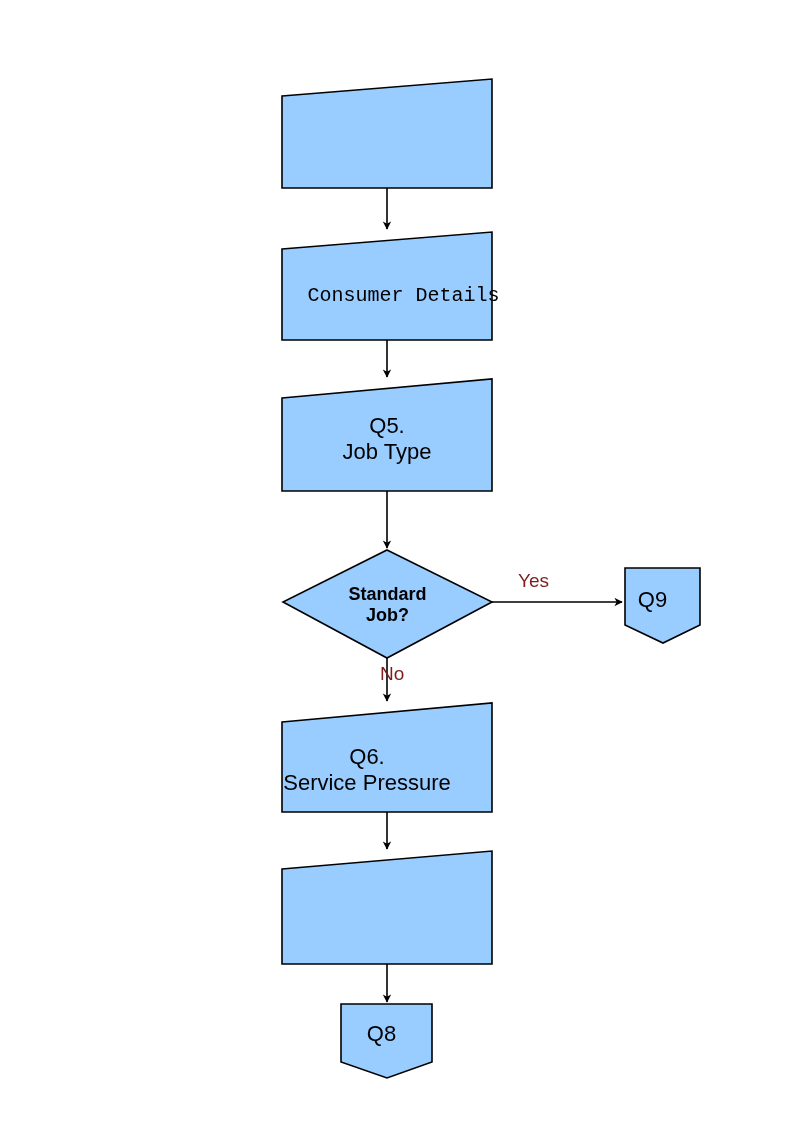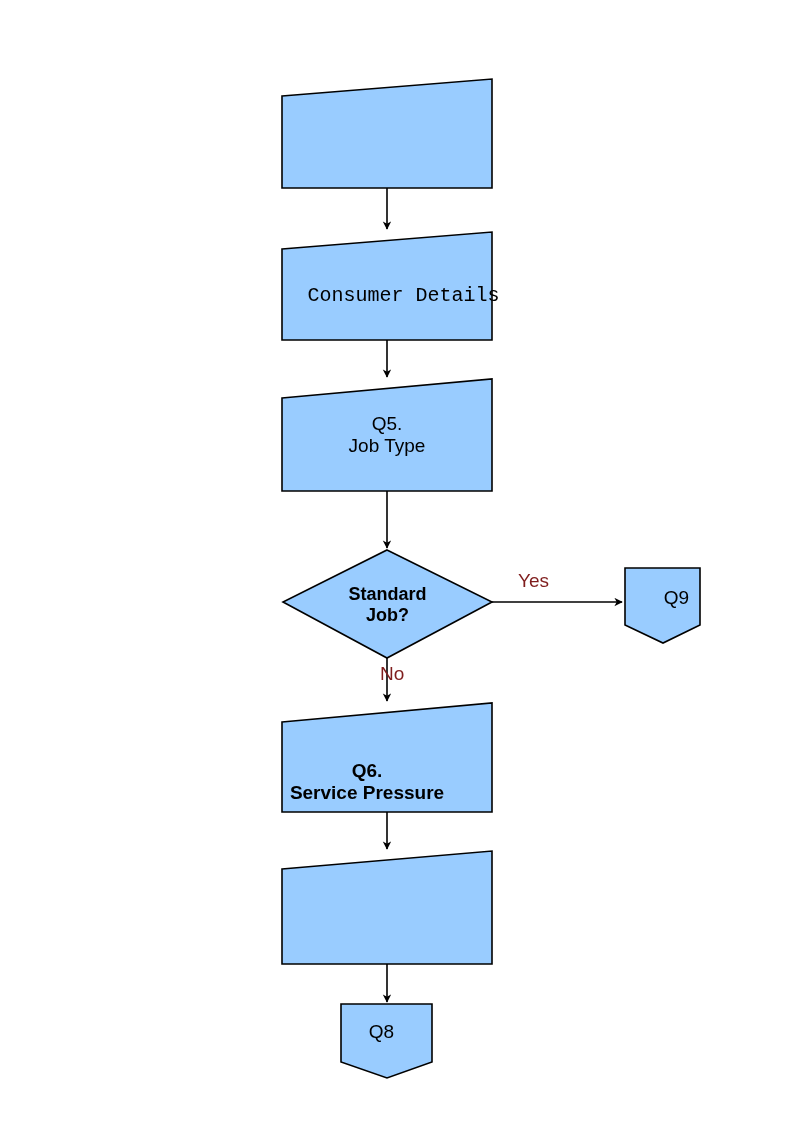--- a/index.html
+++ b/index.html
@@ -30,21 +30,21 @@
     position: absolute;
     text-align: center;
     color: #000000;
     font-family: "Liberation Sans", sans-serif;
     line-height: 1.18;
     white-space: pre;
     pointer-events: none;
     user-select: none;
   }
   .label-lg { font-size: 20px; }
-  .label-md { font-size: 19px; }
+  .label-md { font-size: 22px; }
   .label-sm { font-size: 18px; font-weight: bold; }
   .edge-label {
     position: absolute;
     color: #7f1d1d;
     font-family: "Liberation Sans", sans-serif;
     font-size: 19px;
     white-space: pre;
     user-select: none;
   }
 </style>
@@ -93,23 +93,23 @@
 
 
   <div class="node-label label-lg" style="left:282px; top:284px; width:243px;font-family:Liberation Mono, monospace;">Consumer Details</div>
 
   <div class="node-label label-md" style="left:282px; top:413px; width:210px;">Q5.
 Job Type</div>
 
   <div class="node-label label-sm" style="left:283px; top:584px; width:209px;">Standard
 Job?</div>
 
-  <div class="node-label label-md" style="left:625px; top:587px; width:55px;padding-left:24px;">Q9</div>
+  <div class="node-label label-md" style="left:625px; top:587px; width:55px;">Q9</div>
 
-  <div class="node-label label-md" style="left:282px; top:760px; width:170px;font-weight:bold;">Q6.
+  <div class="node-label label-md" style="left:282px; top:744px; width:170px;">Q6.
 Service Pressure</div>
 
 
   <div class="node-label label-md" style="left:341px; top:1021px; width:81px;">Q8</div>
 
   <div class="edge-label" style="left:518px; top:570px;">Yes</div>
 
   <div class="edge-label" style="left:380px; top:663px;text-align:right;">No</div>
 
 </div>

